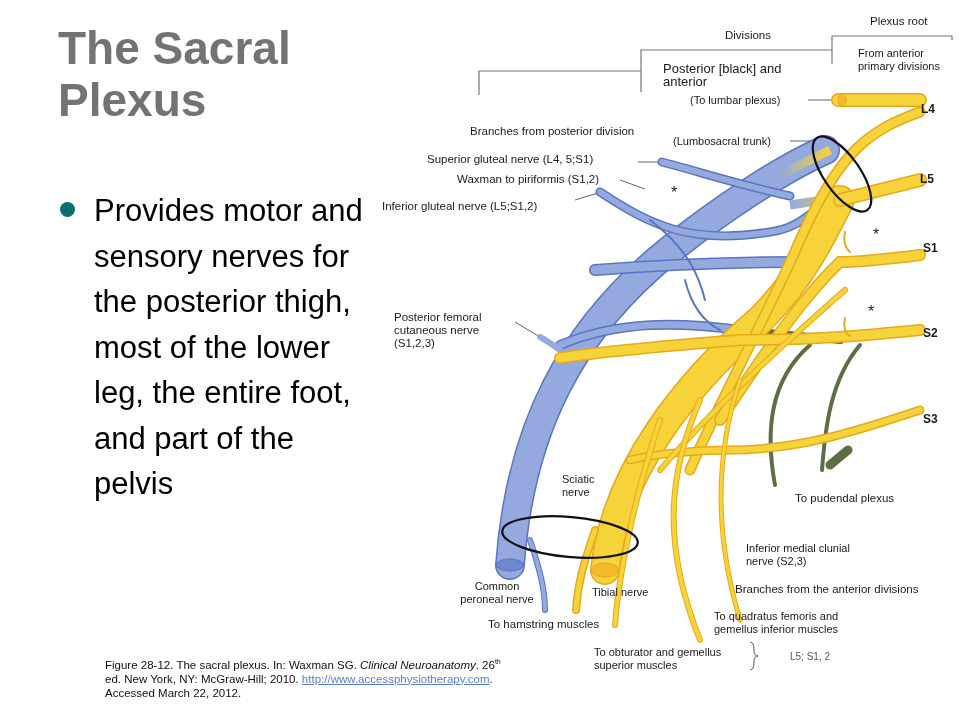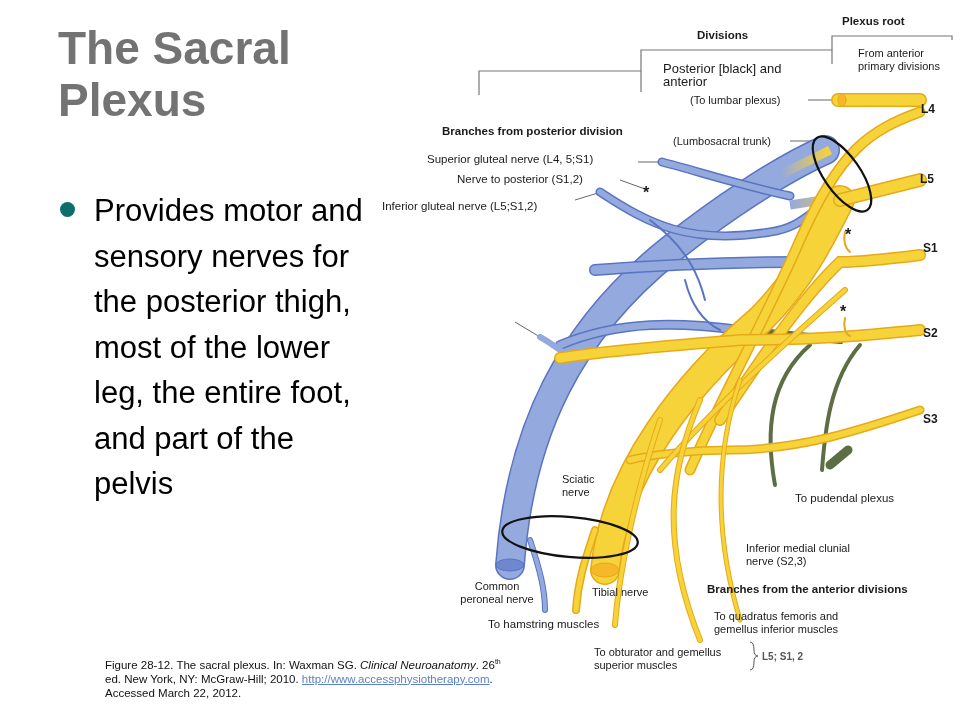--- a/index.html
+++ b/index.html
@@ -27,21 +27,21 @@
   }
   .citation {
     position: absolute; left: 105px; top: 655px; width: 410px;
     font-size: 11.5px; line-height: 14px; color: #111;
   }
   .citation i { font-style: italic; }
   .citation a { color: #5b7fc8; text-decoration: underline; }
   .citation sup { font-size: 7px; }
   .diagram { position: absolute; left: 0; top: 0; width: 960px; height: 720px; }
   .lbl { position: absolute; font-size: 11.5px; line-height: 13px; color: #1a1a1a; white-space: nowrap; }
-  .lbl.b { font-weight: bold; }
+  .lbl.b { font-weight: normal; margin-left: 28px; }
   .lbl.root { font-weight: bold; font-size: 12px; }
   .lbl.wrap { white-space: normal; }
 </style>
 </head>
 <body>
 
 <div class="slide-title">
   <div>The Sacral</div>
   <div>Plexus</div>
 </div>
@@ -152,25 +152,26 @@
   <div class="lbl root" style="left:921px;top:103px">L4</div>
   <div class="lbl root" style="left:920px;top:173px">L5</div>
   <div class="lbl root" style="left:923px;top:242px">S1</div>
   <div class="lbl root" style="left:923px;top:327px">S2</div>
   <div class="lbl root" style="left:923px;top:413px">S3</div>
 
   <div class="lbl" style="left:690px;top:94px;font-size:11px">(To lumbar plexus)</div>
   <div class="lbl" style="left:673px;top:135px;font-size:11px">(Lumbosacral trunk)</div>
   <div class="lbl b" style="left:442px;top:125px">Branches from posterior division</div>
   <div class="lbl" style="left:427px;top:153px">Superior gluteal nerve  (L4, 5;S1)</div>
-  <div class="lbl" style="left:457px;top:173px">Nerve  to posterior  (S1,2)</div>
+  <div class="lbl" style="left:457px;top:173px">Waxman  to piriformis  (S1,2)</div>
   <div class="lbl" style="left:382px;top:200px">Inferior gluteal nerve  (L5;S1,2)</div>
   <div class="lbl b" style="left:643px;top:186px;font-size:16px">*</div>
   <div class="lbl b" style="left:845px;top:228px;font-size:16px">*</div>
   <div class="lbl b" style="left:840px;top:305px;font-size:16px">*</div>
+  <div class="lbl wrap" style="left:394px;top:311px;width:110px">Posterior femoral cutaneous nerve (S1,2,3)</div>
   <div class="lbl wrap" style="left:562px;top:473px;width:40px;font-size:11px">Sciatic nerve</div>
   <div class="lbl wrap" style="left:452px;top:580px;width:90px;text-align:center;font-size:11px">Common peroneal  nerve</div>
   <div class="lbl" style="left:592px;top:586px;font-size:11px">Tibial nerve</div>
   <div class="lbl" style="left:488px;top:618px">To hamstring  muscles</div>
   <div class="lbl" style="left:795px;top:492px">To  pudendal  plexus</div>
   <div class="lbl wrap" style="left:746px;top:542px;width:110px;font-size:11px">Inferior medial clunial nerve (S2,3)</div>
   <div class="lbl b" style="left:707px;top:583px">Branches from the anterior divisions</div>
   <div class="lbl wrap" style="left:714px;top:610px;width:150px;font-size:11px">To quadratus femoris and gemellus inferior muscles</div>
   <div class="lbl wrap" style="left:594px;top:646px;width:150px;font-size:11px">To obturator and gemellus superior muscles</div>
   <div class="lbl b" style="left:762px;top:650px;font-size:10px;color:#555">L5; S1, 2</div>

